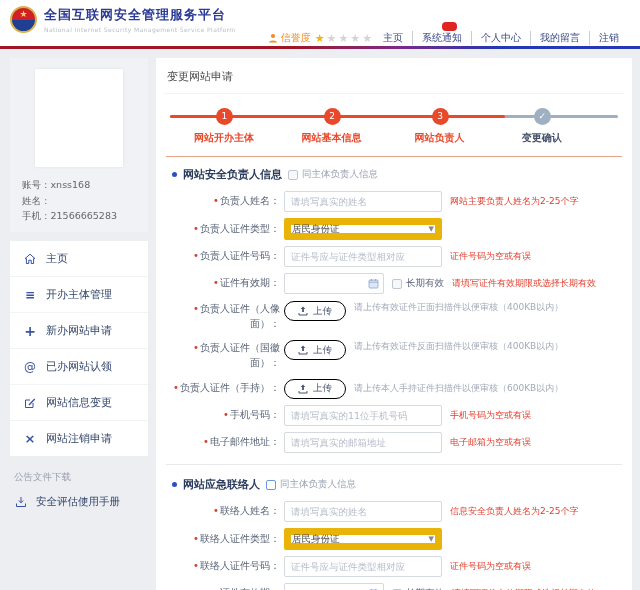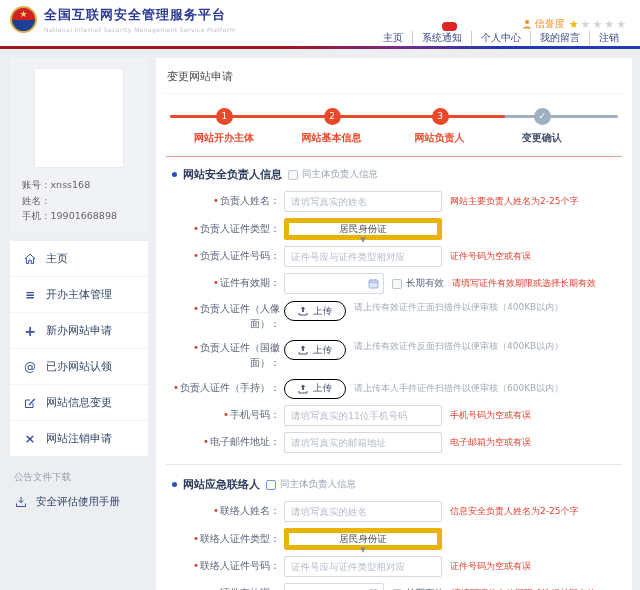--- a/index.html
+++ b/index.html
@@ -11,21 +11,21 @@
   .hdr-line { position:absolute; left:0; right:0; bottom:0; height:3px;
     background:linear-gradient(90deg,#a01622 0%,#a01622 45%,#7b2a86 62%,#2338b2 78%,#2338b2 100%); }
   .logo-wrap { display:flex; align-items:flex-start; gap:7px; padding-top:2px; }
   .badge { width:27px; height:27px; border-radius:50%; border:2px solid #d8b24a;
     background:linear-gradient(180deg,#cf2027 0%,#cf2027 52%,#1e3f94 52%,#1e3f94 100%);
     position:relative; flex:0 0 auto; }
   .badge .bstar { position:absolute; top:0px; left:0; width:100%; text-align:center;
     color:#f6d463; font-size:9px; line-height:12px; }
   .logo-txt .t1 { font-size:13px; font-weight:bold; color:#2b3a94; letter-spacing:1px; }
   .logo-txt .t2 { font-size:6px; color:#b9bdc9; margin-top:2px; letter-spacing:.4px; }
-  .hdr-right { display:flex; flex-direction:column; align-items:flex-end; justify-content:flex-end; padding:3px 0 4px; }
+  .hdr-right { display:flex; flex-direction:row; align-items:flex-end; justify-content:flex-start; padding:3px 0 4px; }
   .credit-row { display:flex; align-items:center; gap:4px; }
   .credit-label { font-size:10px; color:#f28b1d; display:flex; align-items:center; gap:3px; }
   .stars { font-size:11px; letter-spacing:2px; line-height:1; }
   .star-on { color:#f5b50a; } .star-off { color:#d4d4d4; }
   .nav { display:flex; align-items:center; font-size:10px; color:#374785; position:relative; }
   .nav a { color:#374785; text-decoration:none; padding:0 9px; position:relative; }
   .nav a + a { border-left:1px solid #c9ccd6; }
   .noti-badge { position:absolute; top:-9px; left:50%; width:15px; height:9px;
     background:#e02424; border-radius:4px; }
   
@@ -66,23 +66,23 @@
   .frow { display:flex; align-items:center; margin-bottom:6px; min-height:21px; }
   .frow.top { align-items:flex-start; }
   .f-label { width:116px; text-align:right; font-size:10px; color:#5a6478; line-height:1.45;
     flex:0 0 auto; padding-top:0; }
   .frow.top .f-label { padding-top:2px; }
   .req { color:#d04030; margin-right:1px; font-size:10px; }
   .inp { width:158px; height:21px; border:1px solid #d5d9e0; border-radius:2px; margin-left:4px;
     font-size:9.5px; color:#444; padding:0 6px; outline:none; background:#fff;
     font-family:"DejaVu Sans","Liberation Sans",sans-serif; }
   .inp::placeholder { color:#b5bcc9; }
-  .selbox { width:158px; height:22px; border:5px solid #eab308; border-radius:2px; margin-left:4px;
-    display:flex; align-items:center; justify-content:space-between; padding:0 7px;
-    font-size:9.5px; color:#4a4a4a; background:#fff; cursor:pointer;flex-direction:column; }
+  .selbox { width:158px; height:22px; border:7px solid #eab308; border-radius:2px; margin-left:4px;
+    display:flex; align-items:center; justify-content:space-between; padding:0 1px;
+    font-size:9.5px; color:#4a4a4a; background:#fff; cursor:pointer; }
   .sel-arrow { font-size:7px; color:#888; }
   .datebox { width:100px; height:21px; border:1px solid #d5d9e0; border-radius:2px; margin-left:4px;
     display:flex; align-items:center; justify-content:flex-end; padding:0 4px; background:#fff; cursor:text; }
   .longterm { display:flex; align-items:center; gap:4px; margin-left:8px; }
   .lt-label { font-size:9.5px; color:#55607a; }
   .upbtn { display:inline-flex; align-items:center; gap:5px; border:1px solid #000000;
     border-radius:11px; padding:2.5px 13px; font-size:9.5px; color:#4a5570; background:#fff;
     margin-left:4px; cursor:pointer; flex:0 0 auto; }
   .hint { font-size:9px; margin-left:8px; line-height:1.4; }
   .hint-red { color:#e03e2d; } .hint-gray { color:#a3aab8; }
@@ -124,21 +124,21 @@
   <div class="hdr-line"></div>
 </div>
 
 <div class="wrap">
 
   <div class="side">
     <div class="profile">
       <div class="photo"></div>
       <div class="p-line"><span>账号：</span><span>xnss168</span></div>
       <div class="p-line"><span>姓名：</span><span></span></div>
-      <div class="p-line"><span>手机：</span><span>19901668898</span></div>
+      <div class="p-line"><span>手机：</span><span>21566665283</span></div>
     </div>
     <div class="menu">
       <div class="m-item">
         <span class="m-ic">
             <svg width="12" height="12" viewBox="0 0 12 12">
               <path d="M6 1.2 L11 5.6 H9.6 V10.5 H7.2 V7.2 H4.8 V10.5 H2.4 V5.6 H1 Z" fill="none" stroke="#3953a4" stroke-width="1"></path>
             </svg>
           </span>
         <span>主页</span>
       </div>

